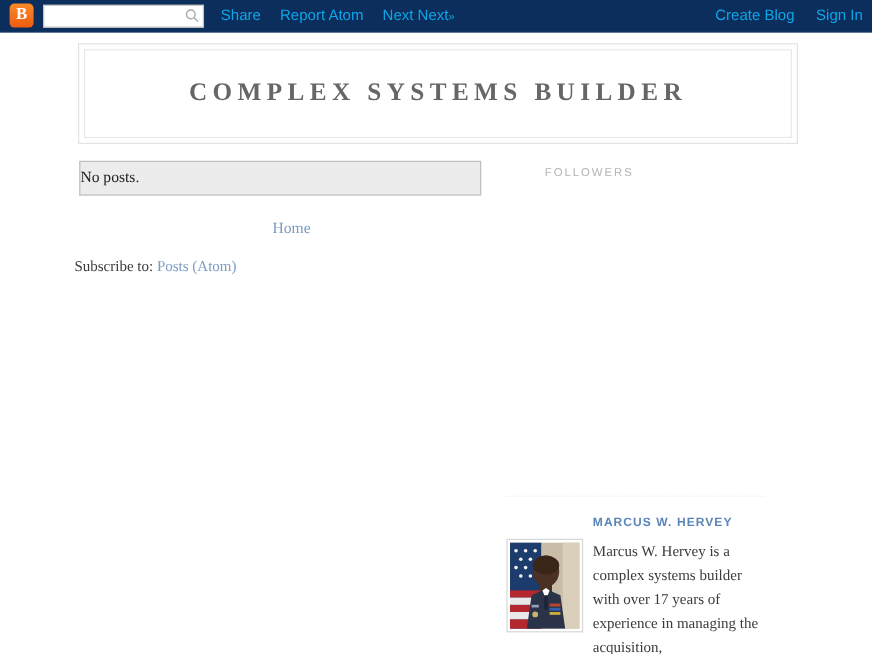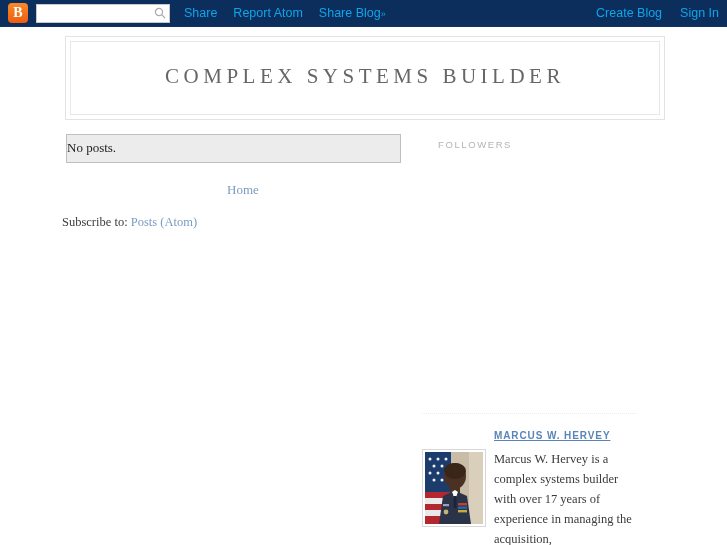--- a/index.html
+++ b/index.html
@@ -102,21 +102,21 @@
   .header-inner {
     border: 1px solid #e8e8e8;
     padding: 22px 10px 25px;
     text-align: center;
   }
   .blog-title {
     font-family: "Liberation Serif", "DejaVu Serif", serif;
     font-size: 21px;
     letter-spacing: 4.5px;
     color: #666666;
-    font-weight: normal;
+    font-weight: bold;
     margin: 0;
     white-space: nowrap;
   }
 
   
   .columns {
     display: flex;
     align-items: flex-start;
     padding-left: 62px;
     padding-right: 10px;
@@ -168,21 +168,21 @@
     cursor: pointer;
   }
 
   
   .widget-title {
     font-family: "Liberation Sans", "DejaVu Sans", sans-serif;
     font-size: 9.5px;
     letter-spacing: 1.6px;
     color: #b4b4b4;
     text-transform: uppercase;
-    margin: 0 0 4px 0;
+    margin: 0 0 4px 16px;
     font-weight: normal;
     padding-left: 16px;
   }
   .followers-box {
     height: 255px;
   }
   .sep {
     border-top: 1px dotted #ededed;
     margin: 4px 0 16px 0;
     height: 0;
@@ -193,21 +193,20 @@
   .profile-name {
     font-family: "Liberation Sans", "DejaVu Sans", sans-serif;
     font-size: 10px;
     letter-spacing: 0.9px;
     font-weight: bold;
     color: #5a85b8;
     text-transform: uppercase;
     margin: 0 0 8px 0;
     padding-left: 72px;
     cursor: pointer;
-    text-decoration: underline;
   }
   .profile-body {
     position: relative;
   }
   .avatar {
     position: absolute;
     left: 0;
     top: 0;
     width: 58px;
     height: 72px;
@@ -237,21 +236,21 @@
       <svg width="12" height="12" viewBox="0 0 12 12">
         <circle cx="5" cy="5" r="3.6" fill="none" stroke="#aaaaaa" stroke-width="1.2"></circle>
         <line x1="7.7" y1="7.7" x2="11" y2="11" stroke="#aaaaaa" stroke-width="1.2"></line>
       </svg>
     </span>
   </div>
 
   <a class="nav-link">Share</a>
   <a class="nav-link">Report Atom</a>
   <a class="nav-link">
-    <span>Share Blog</span><span class="chev">»</span>
+    <span>Next Next</span><span class="chev">»</span>
   </a>
 
   <div class="nav-right">
     <a class="nav-link">Create Blog</a>
     <a class="nav-link">Sign In</a>
   </div>
 </div>
 
 <div class="outer">
 

